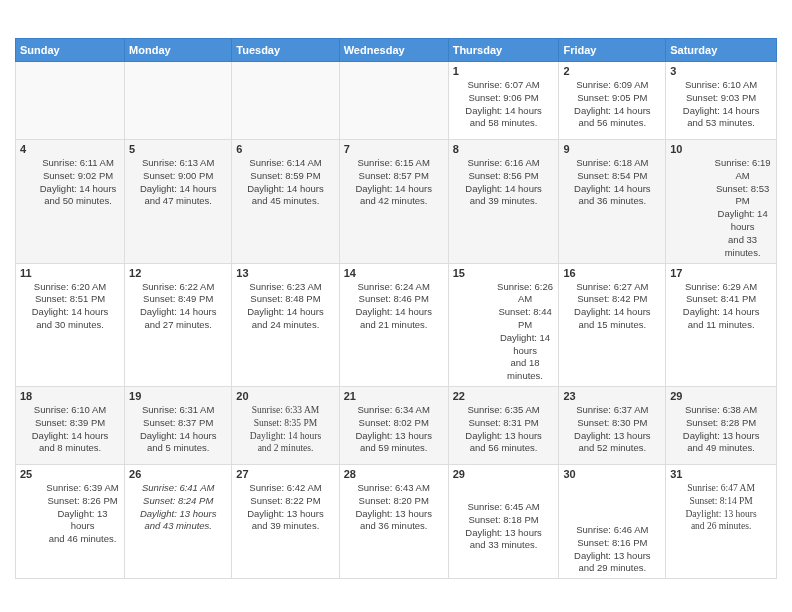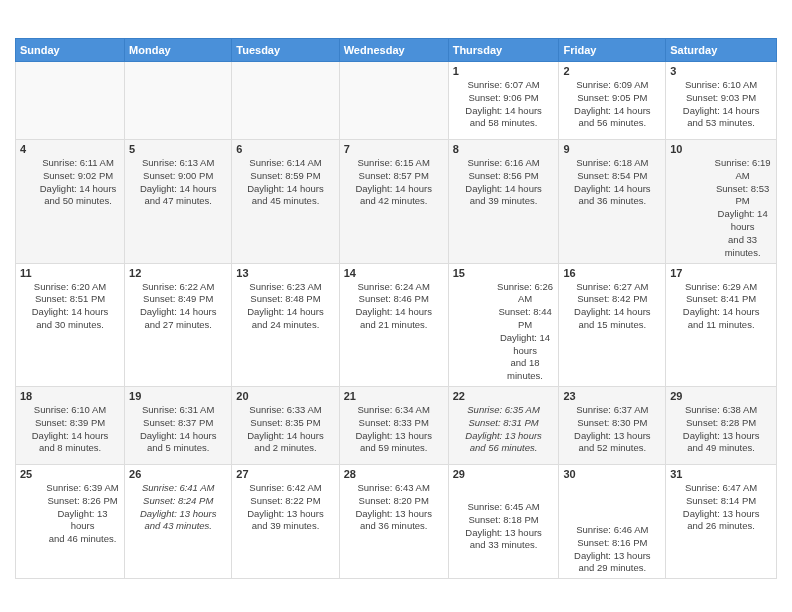--- a/index.html
+++ b/index.html
@@ -254,35 +254,35 @@
           </td>
           <td>
             <div class="day-number">19</div>
             <div class="day-info" style="white-space: pre-line;">Sunrise: 6:31 AM
 Sunset: 8:37 PM
 Daylight: 14 hours
 and 5 minutes.</div>
           </td>
           <td>
             <div class="day-number">20</div>
-            <div class="day-info" style="white-space: pre-line;">Sunrise: 6:33 AM
+            <div class="day-info" style="white-space: pre-line; font-family: Liberation Serif, serif;">Sunrise: 6:33 AM
 Sunset: 8:35 PM
 Daylight: 14 hours
 and 2 minutes.</div>
           </td>
           <td>
             <div class="day-number">21</div>
             <div class="day-info" style="white-space: pre-line;">Sunrise: 6:34 AM
-Sunset: 8:33 PM
+Sunset: 8:02 PM
 Daylight: 13 hours
 and 59 minutes.</div>
           </td>
           <td>
             <div class="day-number">22</div>
-            <div class="day-info" style="white-space: pre-line; font-style: italic;">Sunrise: 6:35 AM
+            <div class="day-info" style="white-space: pre-line;">Sunrise: 6:35 AM
 Sunset: 8:31 PM
 Daylight: 13 hours
 and 56 minutes.</div>
           </td>
           <td>
             <div class="day-number">23</div>
             <div class="day-info" style="white-space: pre-line;">Sunrise: 6:37 AM
 Sunset: 8:30 PM
 Daylight: 13 hours
 and 52 minutes.</div>
@@ -333,21 +333,21 @@
           </td>
           <td>
             <div class="day-number">30</div>
             <div class="day-info" style="white-space: pre-line; margin-top: 44px;">Sunrise: 6:46 AM
 Sunset: 8:16 PM
 Daylight: 13 hours
 and 29 minutes.</div>
           </td>
           <td>
             <div class="day-number">31</div>
-            <div class="day-info" style="white-space: pre-line;">Sunrise: 6:47 AM
+            <div class="day-info" style="white-space: pre-line; font-family: Liberation Serif, serif;">Sunrise: 6:47 AM
 Sunset: 8:14 PM
 Daylight: 13 hours
 and 26 minutes.</div>
           </td>
         </tr>
       </tbody>
   </table>
 </div>
 
 </body></html>

